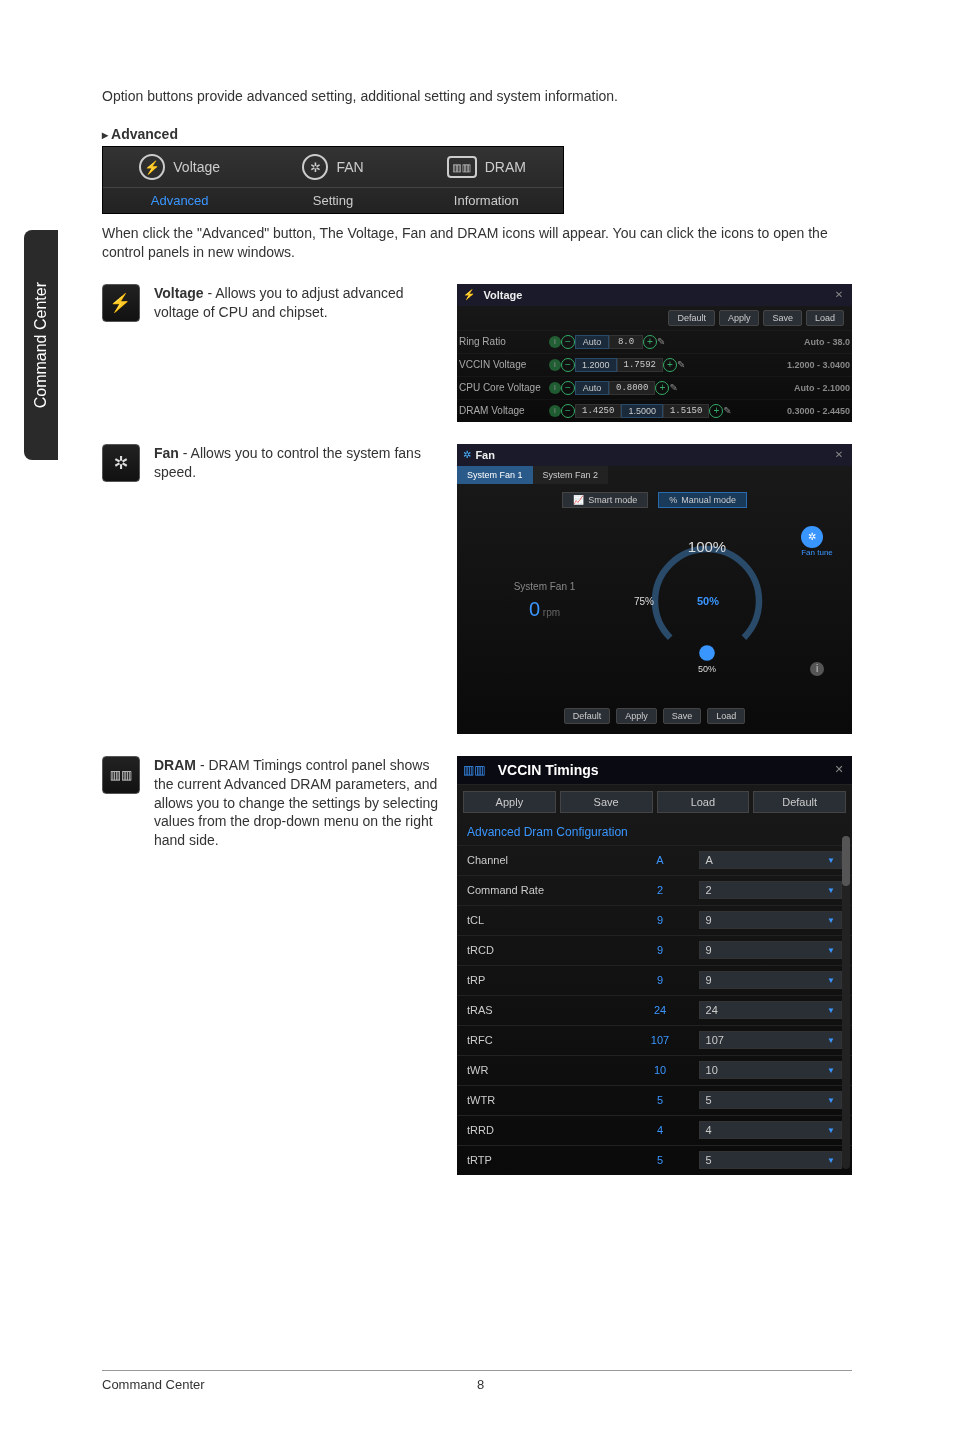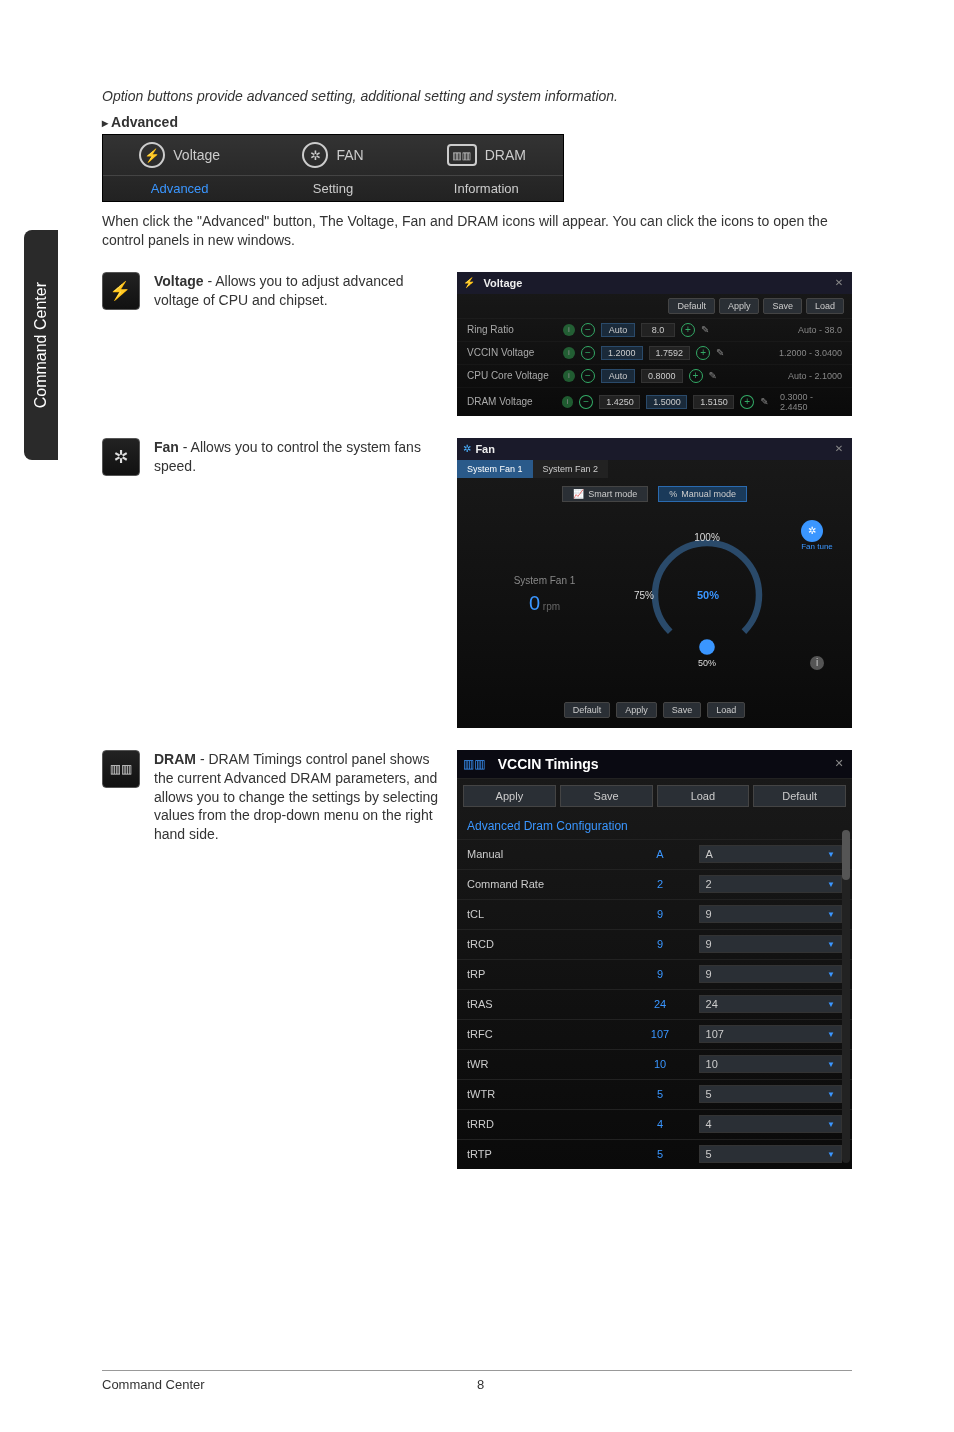--- a/index.html
+++ b/index.html
@@ -1,21 +1,21 @@
 <!DOCTYPE html>
 <html><head>
 <meta charset="utf-8">
 <style>
   * { box-sizing: border-box; margin: 0; padding: 0; }
   body { width: 954px; height: 1432px; font-family: Arial, sans-serif; background: #fff; color: #333; position: relative; }
   .tab { position: absolute; left: 24px; top: 230px; width: 34px; height: 230px; background: #2a2a2a; border-radius: 8px 0 0 8px; display: flex; align-items: center; justify-content: center; }
   .tab span { writing-mode: vertical-rl; transform: rotate(180deg); color: #fff; font-size: 16px; white-space: nowrap; }
   .page { position: absolute; left: 102px; top: 88px; width: 750px; }
   h1 { font-size: 26px; font-weight: normal; border-bottom: 1px solid #333; padding-bottom: 4px; margin-bottom: 10px; color:#222; text-shadow: 1px 1px 2px #ccc;}
-  .intro { font-size: 14px; margin-bottom: 10px; font-style: italic; }
+  .intro { font-size: 14px; margin-bottom: 22px; }
   .adv-heading { font-size: 14px; font-weight: bold; }
   .adv-heading::before { content: "▸"; margin-right: 3px; font-size: 12px; }
   .tabs-row { display: flex; width: 462px; background: linear-gradient(#333,#222); border: 1px solid #000; margin-top: 4px; }
   .tabs-col { flex: 1; display: flex; flex-direction: column; }
   .tab-top { height: 40px; display: flex; align-items: center; justify-content: center; gap: 8px; color: #ccc; font-size: 14px; }
   .tab-bottom { height: 26px; display: flex; align-items: center; justify-content: center; color: #ccc; font-size: 13px; border-top: 1px solid #444; }
   .tab-bottom.active { color: #3a96ff; }
   .icon-circle { width: 26px; height: 26px; border: 2px solid #ccc; border-radius: 50%; display: flex; align-items: center; justify-content: center; font-size: 13px; color: #ccc; }
   .icon-dram-rect { width: 30px; height: 22px; border: 2px solid #ccc; border-radius: 4px; display:flex; align-items:center; justify-content:center; font-size:10px;}
   .desc { font-size: 14px; margin-top: 10px; line-height: 1.35; }
@@ -24,46 +24,46 @@
   .section .text { font-size: 14px; flex: 1; line-height:1.35;}
   .section .text b { font-weight: bold; }
   .section .panel { flex-shrink: 0; }
   .voltage-panel { width: 395px; background: linear-gradient(#1a1a1a,#0a0a0a); color: #ccc; font-size: 10px; }
   .vp-header { display:flex; align-items:center; padding:4px 6px; gap:4px; background:#1a1a2a;}
   .vp-header .title { color:#eee; font-size:11px; font-weight:bold; margin-right:auto; margin-left:4px;}
   .vp-header .lightning { color:#ffc107; }
   .close-x { color:#888; width:14px; height:14px; display:flex;align-items:center;justify-content:center;margin-left:4px;}
   .vp-buttons { display:flex; justify-content:flex-end; gap:4px; padding:4px 8px;}
   .vp-btn { background:#2a2f35; border:1px solid #444; color:#ccc; font-size:9px; padding:2px 8px; border-radius:2px;}
-  .vp-row { display:flex; align-items:center; padding:4px 10px; gap:6px; border-top:1px solid rgba(255,255,255,0.03);}
+  .vp-row { display:flex; align-items:center; padding:4px 2px; gap:0; border-top:1px solid rgba(255,255,255,0.03);}
   .vp-row .name { width:90px; color:#aaa;}
   .vp-row .info-i { width:12px; height:12px; background:#3a5; border-radius:50%; color:#fff; font-size:8px; display:flex;align-items:center;justify-content:center; opacity:0.5;}
   .vp-row .minus, .vp-row .plus { width:14px; height:14px; border:1px solid #3a6; border-radius:50%; color:#3a6;display:flex;align-items:center;justify-content:center;font-size:10px;}
   .vp-row .field { background:#1a2a3a; border:1px solid #2a4a6a; padding:1px 6px; font-size:9px; min-width:34px; text-align:center;}
-  .vp-row .field.dim { background:#222; border-color:#333;}
+  .vp-row .field.dim { background:#222; border-color:#333;font-family:Liberation Mono, monospace;}
   .vp-row .pen { color:#888; width:14px;}
-  .vp-row .range { color:#888; margin-left:auto; font-size:9px;}
+  .vp-row .range { color:#888; margin-left:auto; font-size:9px;font-weight:bold;}
   .fan-panel { width:395px; height:290px; background: linear-gradient(#1a1a1a,#0a0a0a); color:#ccc; font-size:10px; position:relative;}
   .fp-hdr { display:flex; align-items:center; padding:4px 6px; background:#1a1a2a;}
   .fp-hdr .title { font-weight:bold; color:#eee; font-size:11px; margin-left:4px;}
   .fp-hdr .fan-ic { color:#4ab0ff;}
   .fp-tabs { display:flex; }
   .fp-tab { padding:4px 10px; font-size:9px; background:#222;}
   .fp-tab.active { background:#2a5a8a; color:#fff;}
   .fp-modes { display:flex; justify-content:center; gap:10px; padding:8px;}
   .fp-mode { background:#2a2f35; border:1px solid #444; padding:2px 10px; font-size:9px; display:flex; align-items:center; gap:4px;}
   .fp-mode.active { border-color:#2a6aaf; background:#1a3a5a;}
   .fp-body { display:flex; padding:10px;}
   .fp-left { flex:1; display:flex; flex-direction:column; justify-content:center; align-items:center; gap:6px;}
   .fp-left .fn { color:#888;}
   .fp-left .rpm-val { color:#3a96ff; font-size:20px;}
   .fp-left .rpm-unit { color:#666; font-size:10px;}
   .fp-dial { width:170px; height:150px; position:relative; display:flex; align-items:center; justify-content:center;}
   .fp-dial svg { width:130px; height:130px;}
-  .fp-dial .pct-100 { position:absolute; top:12px; left:50%; transform:translateX(-50%); color:#ddd; font-size:10px;}
+  .fp-dial .pct-100 { position:absolute; top:12px; left:50%; transform:translateX(-50%); color:#ddd; font-size:15px;}
   .fp-dial .pct-75 { position:absolute; top:50%; left:12px; transform:translateY(-50%); color:#ddd; font-size:10px;}
   .fp-dial .pct-50b { position:absolute; bottom:2px; left:50%; transform:translateX(-50%); color:#ddd; font-size:9px;}
   .fp-dial .pct-center { position:absolute; top:50%; left:50%; transform:translate(-10px,-50%); color:#3a96ff; font-weight:bold; font-size:11px;}
   .fp-right { width:50px; display:flex; flex-direction:column; align-items:center; justify-content:space-between;}
   .fantune-ic { width:22px;height:22px;border-radius:50%;background:#3a96ff;display:flex;align-items:center;justify-content:center;color:#fff;}
   .fantune-lbl { font-size:8px; color:#3a96ff;}
   .fp-btns { display:flex; justify-content:center; gap:6px; padding:6px; position:absolute; bottom:4px; left:0; right:0;}
   .dram-panel { width:395px; background: linear-gradient(#1a1a1a,#0a0a0a); color:#ccc; font-size:11px;}
   .dp-hdr { display:flex; align-items:center; padding:6px; gap:8px; background:#0a0a12; border-bottom:1px solid #222;}
   .dp-hdr .title { font-weight:bold; color:#fff; font-size:14px; margin-left:4px; margin-right:auto;}
@@ -254,21 +254,21 @@
       </div>
       <div class="dp-btns">
         <span class="dp-btn">Apply</span>
         <span class="dp-btn">Save</span>
         <span class="dp-btn">Load</span>
         <span class="dp-btn">Default</span>
       </div>
       <div class="dp-sub">Advanced Dram Configuration</div>
       <div class="dp-table" id="dp-rows">
           <div class="dp-row">
-            <span class="n">Manual</span>
+            <span class="n">Channel</span>
   <span class="cur">A</span>
   <span class="sel">
               <span class="sel-box">
                 <span>A</span>
                 <span class="caret">▼</span>
               </span>
             </span>
           </div>
           <div class="dp-row">
             <span class="n">Command Rate</span>

